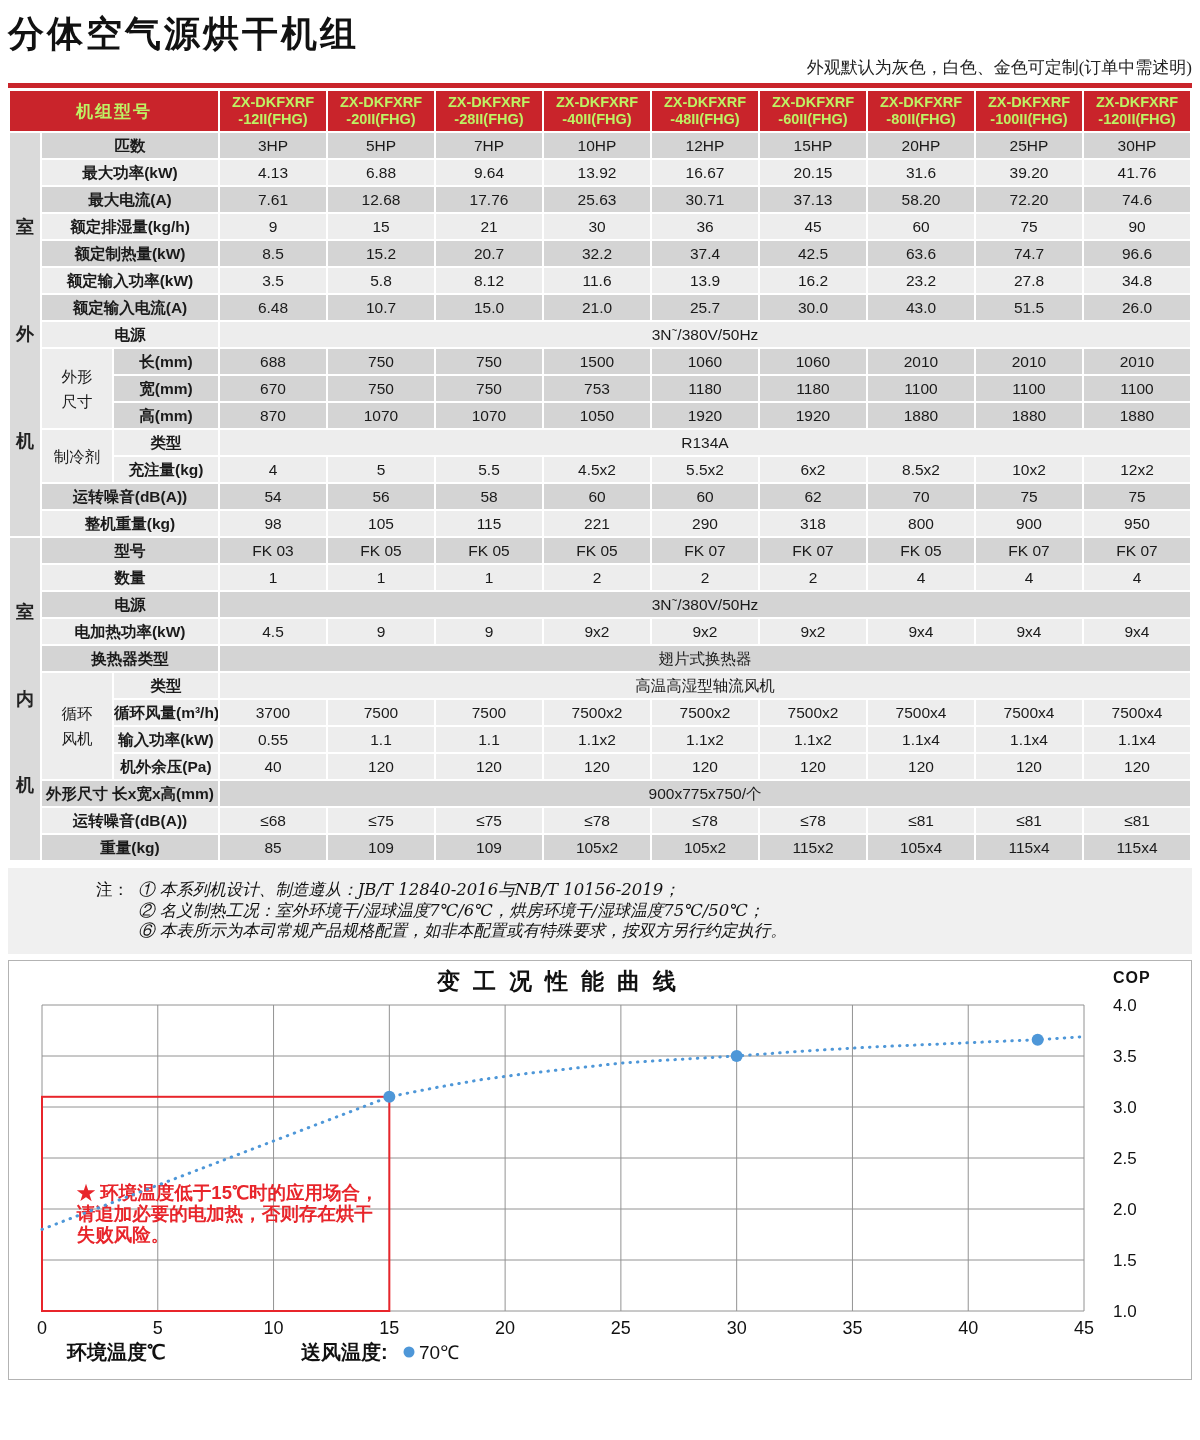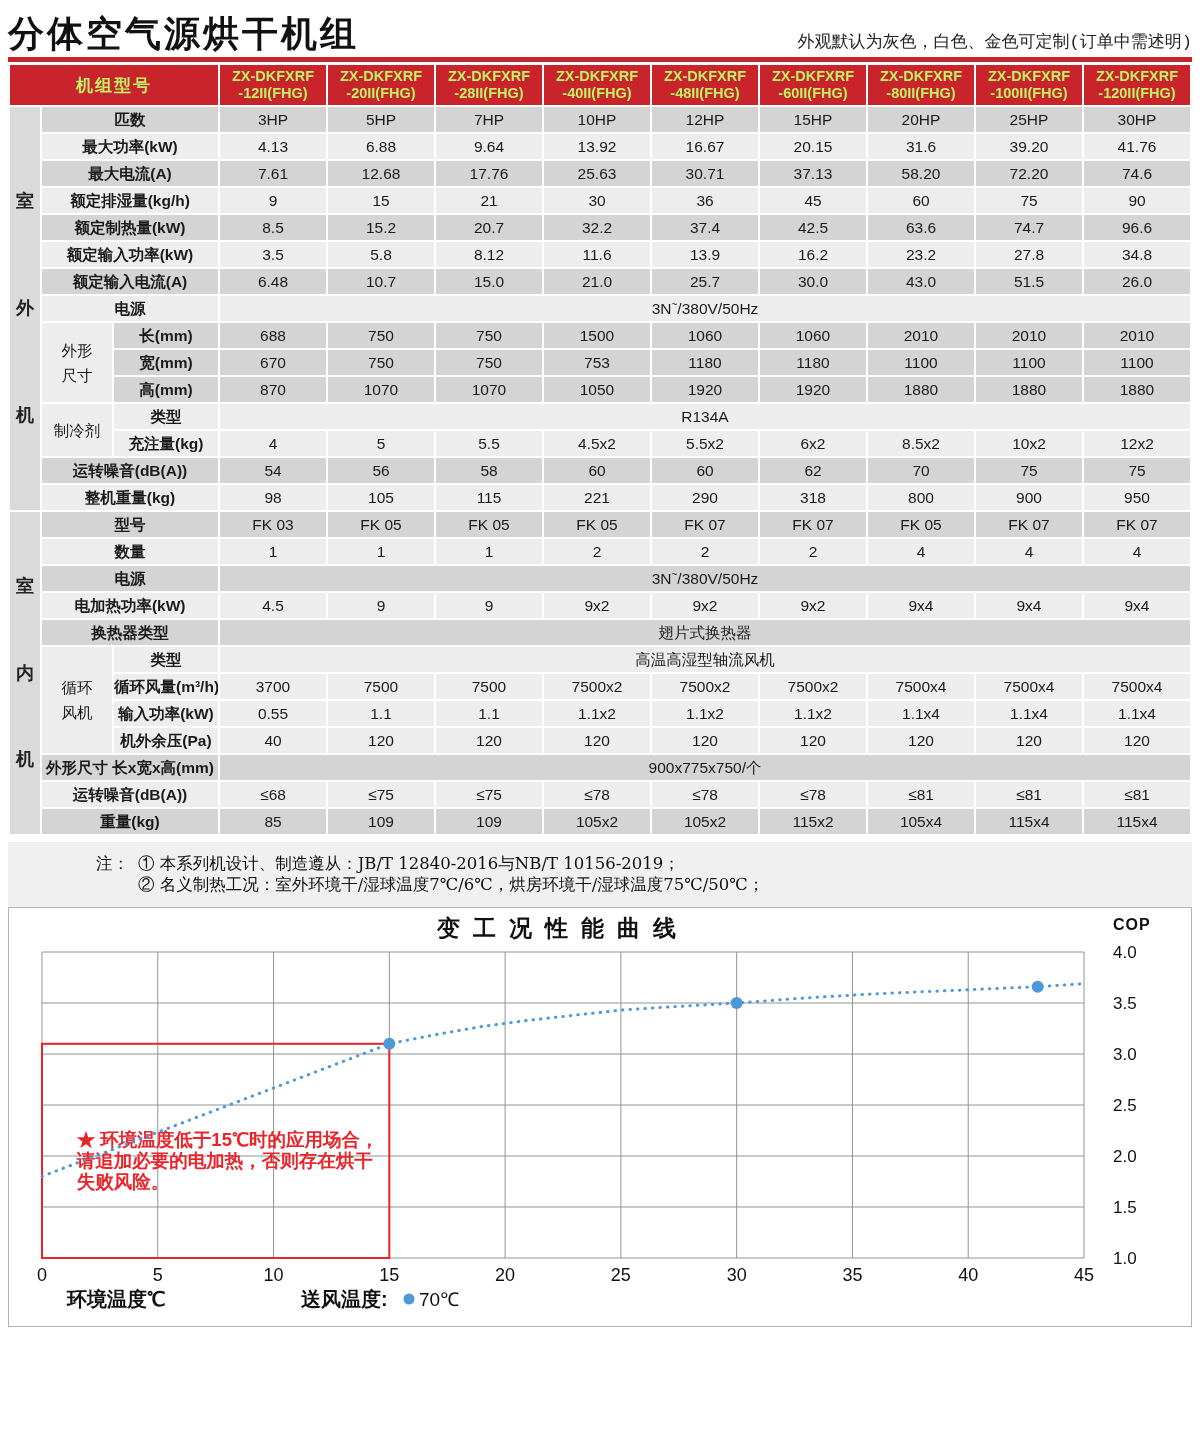--- a/index.html
+++ b/index.html
@@ -1,23 +1,23 @@
 <!DOCTYPE html>
 <html style="--red: #c9242b;"><head>
 <meta charset="utf-8">
 <style>
   html,body{margin:0;padding:0;background:#ffffff;}
   .page{position:relative;width:1200px;height:1440px;background:#fff;overflow:hidden;
         font-family:"Liberation Sans", sans-serif;color:#1a1a1a;}
   
-  .hdr{position:relative;height:62px;margin:0 8px;}
+  .hdr{position:relative;height:88px;margin:0 8px;}
   .hdr h1{position:absolute;left:0;top:10px;margin:0;font-size:36px;font-weight:bold;
           letter-spacing:3px;color:#111;}
   .hdr .sub{position:absolute;right:0;bottom:9px;font-size:17px;
-            font-family:Liberation Mono, monospace;color:#222;margin-left:21px;}
+            font-family:Liberation Serif, serif;color:#222;margin-left:21px;}
   .hdr .rule{position:absolute;left:0;right:0;bottom:0;height:5px;background:var(--red,#c9242b);}
   
   table.spec{margin:1px 8px 0 8px;width:1184px;border-collapse:separate;border-spacing:2px;
              table-layout:fixed;}
   table.spec th, table.spec td{padding:0;text-align:center;vertical-align:middle;overflow:hidden;}
   table.spec th{background:var(--red,#c9242b);color:#bef264;height:40px;font-size:14.5px;
                 font-weight:bold;line-height:17px;}
   table.spec th.corner{font-size:17px;letter-spacing:2px;}
   table.spec td{height:25px;font-size:15.5px;line-height:25px;white-space:nowrap;}
   td.rd{background:#d4d4d4;}
@@ -26,23 +26,23 @@
   td.grp{font-weight:normal;font-size:15.5px;line-height:18px;}
   td.side{background:#dadada;}
   .sidebox{display:flex;flex-direction:column;justify-content:space-evenly;align-items:center;
            font-size:18px;font-weight:bold;color:#222;}
   sup{font-size:10px;vertical-align:super;line-height:0;}
   
   .notes{position:relative;margin:6px 8px 0 8px;background:#f0f0f0;
          font-family:"DejaVu Serif", serif;font-size:16.5px;line-height:20.5px;color:#111;
          padding:12px 20px 12px 130px;}
   .notes .prefix{position:absolute;left:88px;top:12px;}
-  .notes .nline{white-space:nowrap;}
+  .notes .nline{white-space:nowrap;font-style:italic;}
   
-  .chart{margin:0 8px 0 8px;border:1px solid #b3b3b3;background:#fff;height:418px;}
+  .chart{margin:6px 8px 0 8px;border:1px solid #b3b3b3;background:#fff;height:418px;}
   .chart svg{display:block;}
 </style>
 </head>
 <body>
 
 <div class="page">
   <div class="hdr">
     <h1>分体空气源烘干机组</h1>
     <div class="sub">外观默认为灰色，白色、金色可定制(订单中需述明)</div>
     <div class="rule"></div>
@@ -396,20 +396,21 @@
           <td class="rd">115x4</td>
           <td class="rd">115x4</td>
         </tr>
       </tbody>
     </table>
 
   <div class="notes" id="notes">
       <span class="prefix">注：</span>
       <div class="nline">① 本系列机设计、制造遵从：JB/T 12840-2016与NB/T 10156-2019；</div>
       <div class="nline">② 名义制热工况：室外环境干/湿球温度7℃/6℃，烘房环境干/湿球温度75℃/50℃；</div>
+      <div class="nline">⑥ 本表所示为本司常规产品规格配置，如非本配置或有特殊要求，按双方另行约定执行。</div>
     </div>
 
   <div class="chart">
     <svg id="chart-svg" width="1182" height="416" viewBox="0 0 1182 416" xmlns="http://www.w3.org/2000/svg" style="font-family: &quot;Liberation Sans&quot;, sans-serif;">
         <text x="554" y="28" text-anchor="middle" font-size="23" font-weight="bold" letter-spacing="13" fill="#111">变工况性能曲线</text>
         <line x1="33" y1="44" x2="33" y2="350" stroke="#929292" stroke-width="1"></line>
         <text x="33" y="373" text-anchor="middle" font-size="18" fill="#111">0</text>
         <line x1="148.77777777777777" y1="44" x2="148.77777777777777" y2="350" stroke="#929292" stroke-width="1"></line>
         <text x="148.77777777777777" y="373" text-anchor="middle" font-size="18" fill="#111">5</text>
         <line x1="264.55555555555554" y1="44" x2="264.55555555555554" y2="350" stroke="#929292" stroke-width="1"></line>

